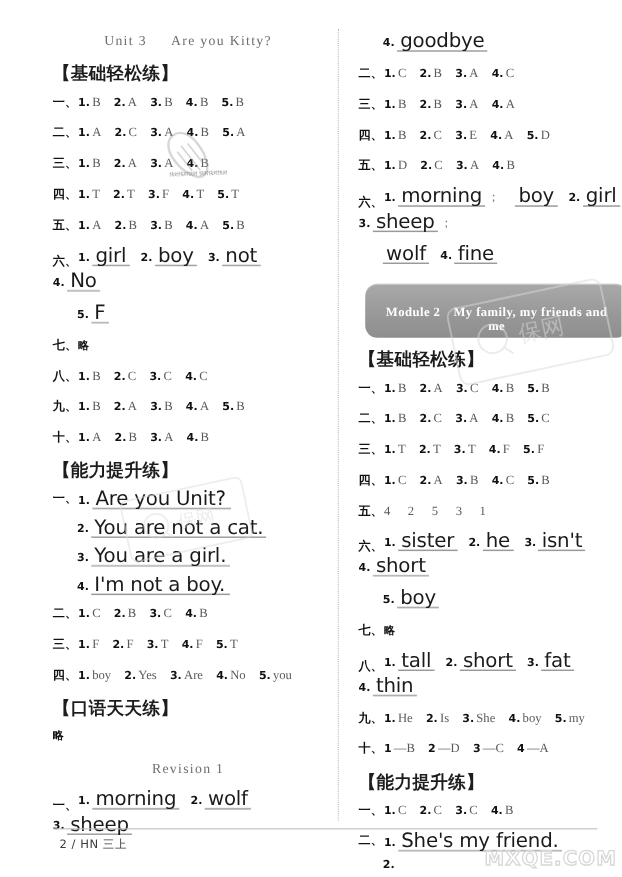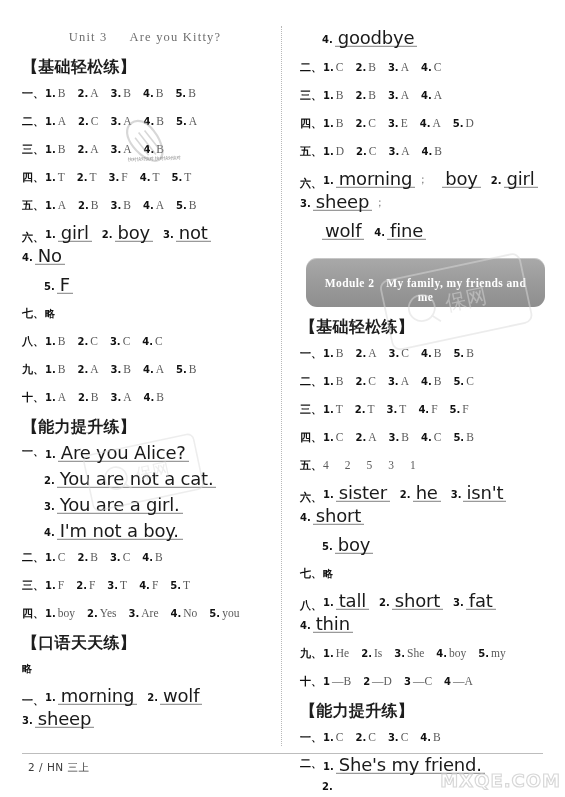--- a/index.html
+++ b/index.html
@@ -4,21 +4,21 @@
 <style>
   html,body{margin:0;padding:0;}
   body{
     width:565px;height:797px;
     background:#ffffff;
     font-family:"Liberation Serif", serif;
     color:#3a3a3a;
     position:relative;
     overflow:hidden;
   }
-  .page{position:absolute;inset:0;}
+  .page{position:absolute;inset:0;margin-left:26px;}
 
   
   .cols{position:absolute;left:0;top:0;width:565px;height:760px;display:flex;}
   .col{position:relative;box-sizing:border-box;}
   .col-left{width:282px;padding:30px 14px 0 22px;}
   .col-right{width:283px;padding:30px 14px 0 18px;}
   .divider{
     position:absolute;left:281px;top:26px;height:720px;width:0;
     border-left:1px dotted #b8b8b8;
   }
@@ -354,21 +354,21 @@
               <span class="val">B</span>
             </span>
         </div>
       </div>
 
       <div class="section-head">【能力提升练】</div>
 
       <div class="sent first">
         <span class="cn" style="position:relative;top:-3px;">一、</span>
         <span class="num">1.</span>
-        <span class="hw">Are you Alice?</span>
+        <span class="hw">Are you Unit?</span>
       </div>
       <div class="sent">
         <span class="num">2.</span>
         <span class="hw">You are not a cat.</span>
       </div>
       <div class="sent">
         <span class="num">3.</span>
         <span class="hw">You are a girl.</span>
       </div>
       <div class="sent">
@@ -442,20 +442,21 @@
               <span class="val">you</span>
             </span>
         </div>
       </div>
 
       <div class="section-head">【口语天天练】</div>
       <div class="row">
         <span class="lue">略</span>
       </div>
 
+      <div class="unit-title" style="margin-top:14px;">Revision 1</div>
 
       <div class="hrow">
         <span class="cn" style="position:relative;top:-3px;">一、</span>
         <span class="hw-item">
             <span class="num">1.</span>
             <span class="hw">morning</span>
           </span>
         <span class="hw-item">
             <span class="num">2.</span>
             <span class="hw">wolf</span>

